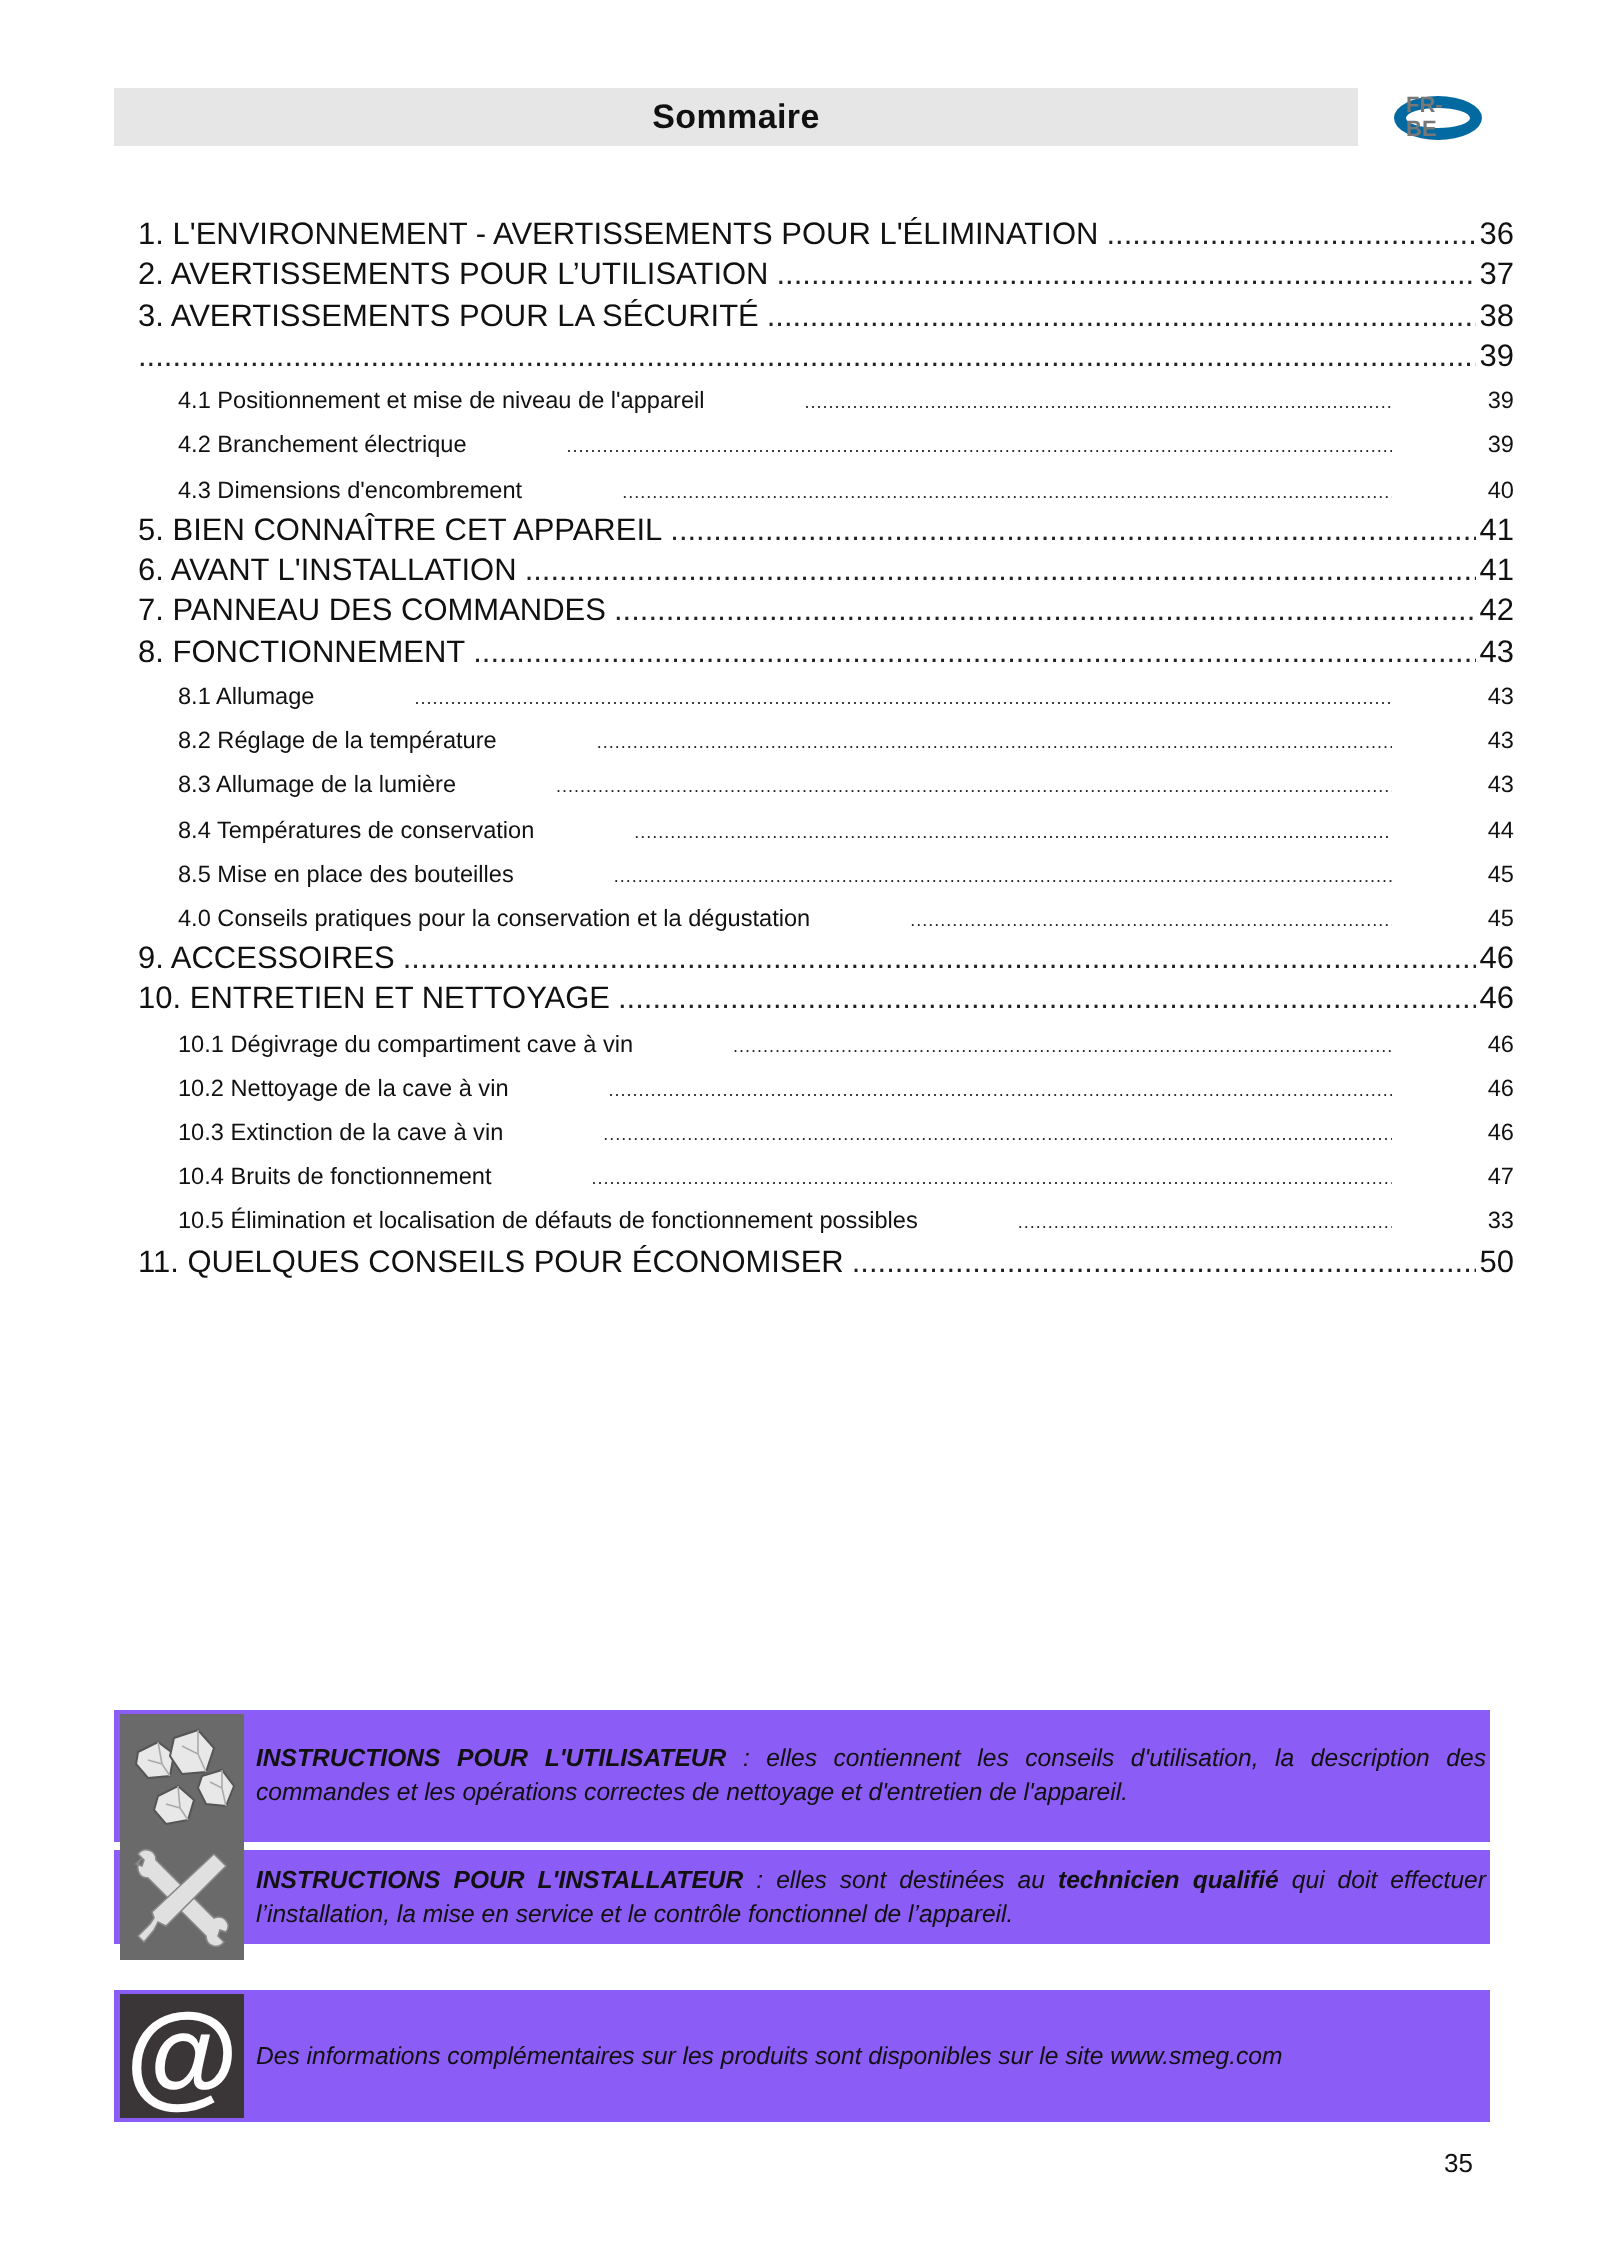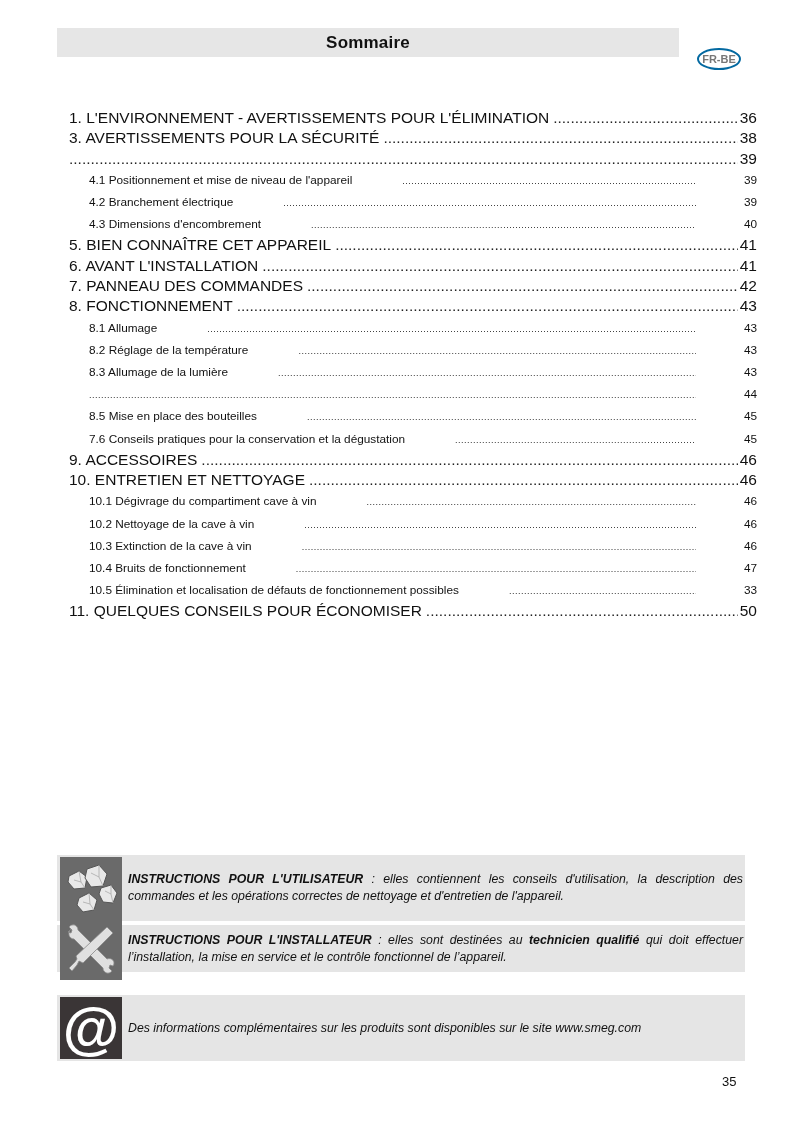--- a/index.html
+++ b/index.html
@@ -1,49 +1,54 @@
 <!DOCTYPE html>
 <html><head>
 <meta charset="utf-8">
 <style>
   html, body { margin:0; padding:0; background:#ffffff; }
   body { width:802px; height:1134px; position:relative; font-family:"Liberation Sans", sans-serif; color:#111; overflow:hidden; }
-  .title-bar { position:absolute; left:57px; top:28px; width:622px; height:29px; background:#e6e6e6; display:flex; align-items:center; justify-content:center; }
+  .title-bar { position:absolute; left:57px; top:44px; width:622px; height:29px; background:#e6e6e6; display:flex; align-items:center; justify-content:center; }
   .title-bar h1 { margin:0; font-size:17px; font-weight:bold; letter-spacing:0.2px; }
-  .lang-badge { position:absolute; left:697px; top:48px; width:44px; height:22px; border:2px solid #0369a1; border-radius:50%; display:flex; align-items:center; justify-content:center; font-size:11px; font-weight:bold; color:#777; box-sizing:border-box; }
+  .lang-badge { position:absolute; left:697px; top:48px; width:44px; height:22px; border:6px solid #0369a1; border-radius:50%; display:flex; align-items:center; justify-content:center; font-size:11px; font-weight:bold; color:#777; box-sizing:border-box; }
   .toc { position:absolute; left:57px; top:108px; width:688px;margin-left:12px; }
   .toc-row { display:flex; align-items:baseline; white-space:nowrap; overflow:hidden; }
   .toc-row.main { font-size:15.5px; height:20.3px; line-height:20.3px; }
   .toc-row.sub { font-size:11.8px; height:22.2px; line-height:22.2px; padding-left:20px;gap:46px; }
   .toc-row .lbl { flex:0 0 auto; padding-right:4px; }
   .toc-row .dots { flex:1 1 auto; overflow:hidden; color:#222; }
   .toc-row .dots::after { content:"....................................................................................................................................................................................................................................................................................................................................."; letter-spacing:0px; }
   .toc-row.sub .dots::after { font-size:9px; letter-spacing:0.5px; }
   .toc-row .pg { flex:0 0 auto; padding-left:2px; }
-  .info { position:absolute; left:57px; width:688px; background:#e5e5e5; display:flex; align-items:center; }
+  .info { position:absolute; left:57px; width:688px; background:#8b5cf6; display:flex; align-items:center; }
   .info .ico { width:62px; height:62px; margin-left:3px; flex:0 0 auto; display:flex; align-items:center; justify-content:center; }
   .info .txt { flex:1 1 auto; font-size:12.3px; font-style:italic; line-height:17px; padding-left:6px; padding-right:2px; text-align:justify; }
   .info .txt b { font-weight:bold; }
   .page-num { position:absolute; left:722px; top:1074px; font-size:13px; }
 </style>
 </head>
 <body>
 
 <div class="title-bar">
   <h1>Sommaire</h1>
 </div>
 <div class="lang-badge">FR-BE</div>
 
 <div class="toc" id="toc">
     <div class="toc-row main">
       <span class="lbl">1. L'ENVIRONNEMENT - AVERTISSEMENTS POUR L'ÉLIMINATION</span>
       <span class="dots"></span>
       <span class="pg">36</span>
     </div>
     <div class="toc-row main">
+      <span class="lbl">2. AVERTISSEMENTS POUR L’UTILISATION</span>
+      <span class="dots"></span>
+      <span class="pg">37</span>
+    </div>
+    <div class="toc-row main">
       <span class="lbl">3. AVERTISSEMENTS POUR LA SÉCURITÉ</span>
       <span class="dots"></span>
       <span class="pg">38</span>
     </div>
     <div class="toc-row main">
       <span class="dots"></span>
       <span class="pg">39</span>
     </div>
     <div class="toc-row sub">
       <span class="lbl">4.1 Positionnement et mise de niveau de l'appareil</span>
@@ -89,30 +94,31 @@
       <span class="lbl">8.2 Réglage de la température</span>
       <span class="dots"></span>
       <span class="pg">43</span>
     </div>
     <div class="toc-row sub">
       <span class="lbl">8.3 Allumage de la lumière</span>
       <span class="dots"></span>
       <span class="pg">43</span>
     </div>
     <div class="toc-row sub">
+      <span class="lbl">8.4 Températures de conservation</span>
       <span class="dots"></span>
       <span class="pg">44</span>
     </div>
     <div class="toc-row sub">
       <span class="lbl">8.5 Mise en place des bouteilles</span>
       <span class="dots"></span>
       <span class="pg">45</span>
     </div>
     <div class="toc-row sub">
-      <span class="lbl">7.6 Conseils pratiques pour la conservation et la dégustation</span>
+      <span class="lbl">4.0 Conseils pratiques pour la conservation et la dégustation</span>
       <span class="dots"></span>
       <span class="pg">45</span>
     </div>
     <div class="toc-row main">
       <span class="lbl">9. ACCESSOIRES</span>
       <span class="dots"></span>
       <span class="pg">46</span>
     </div>
     <div class="toc-row main">
       <span class="lbl">10. ENTRETIEN ET NETTOYAGE</span>

